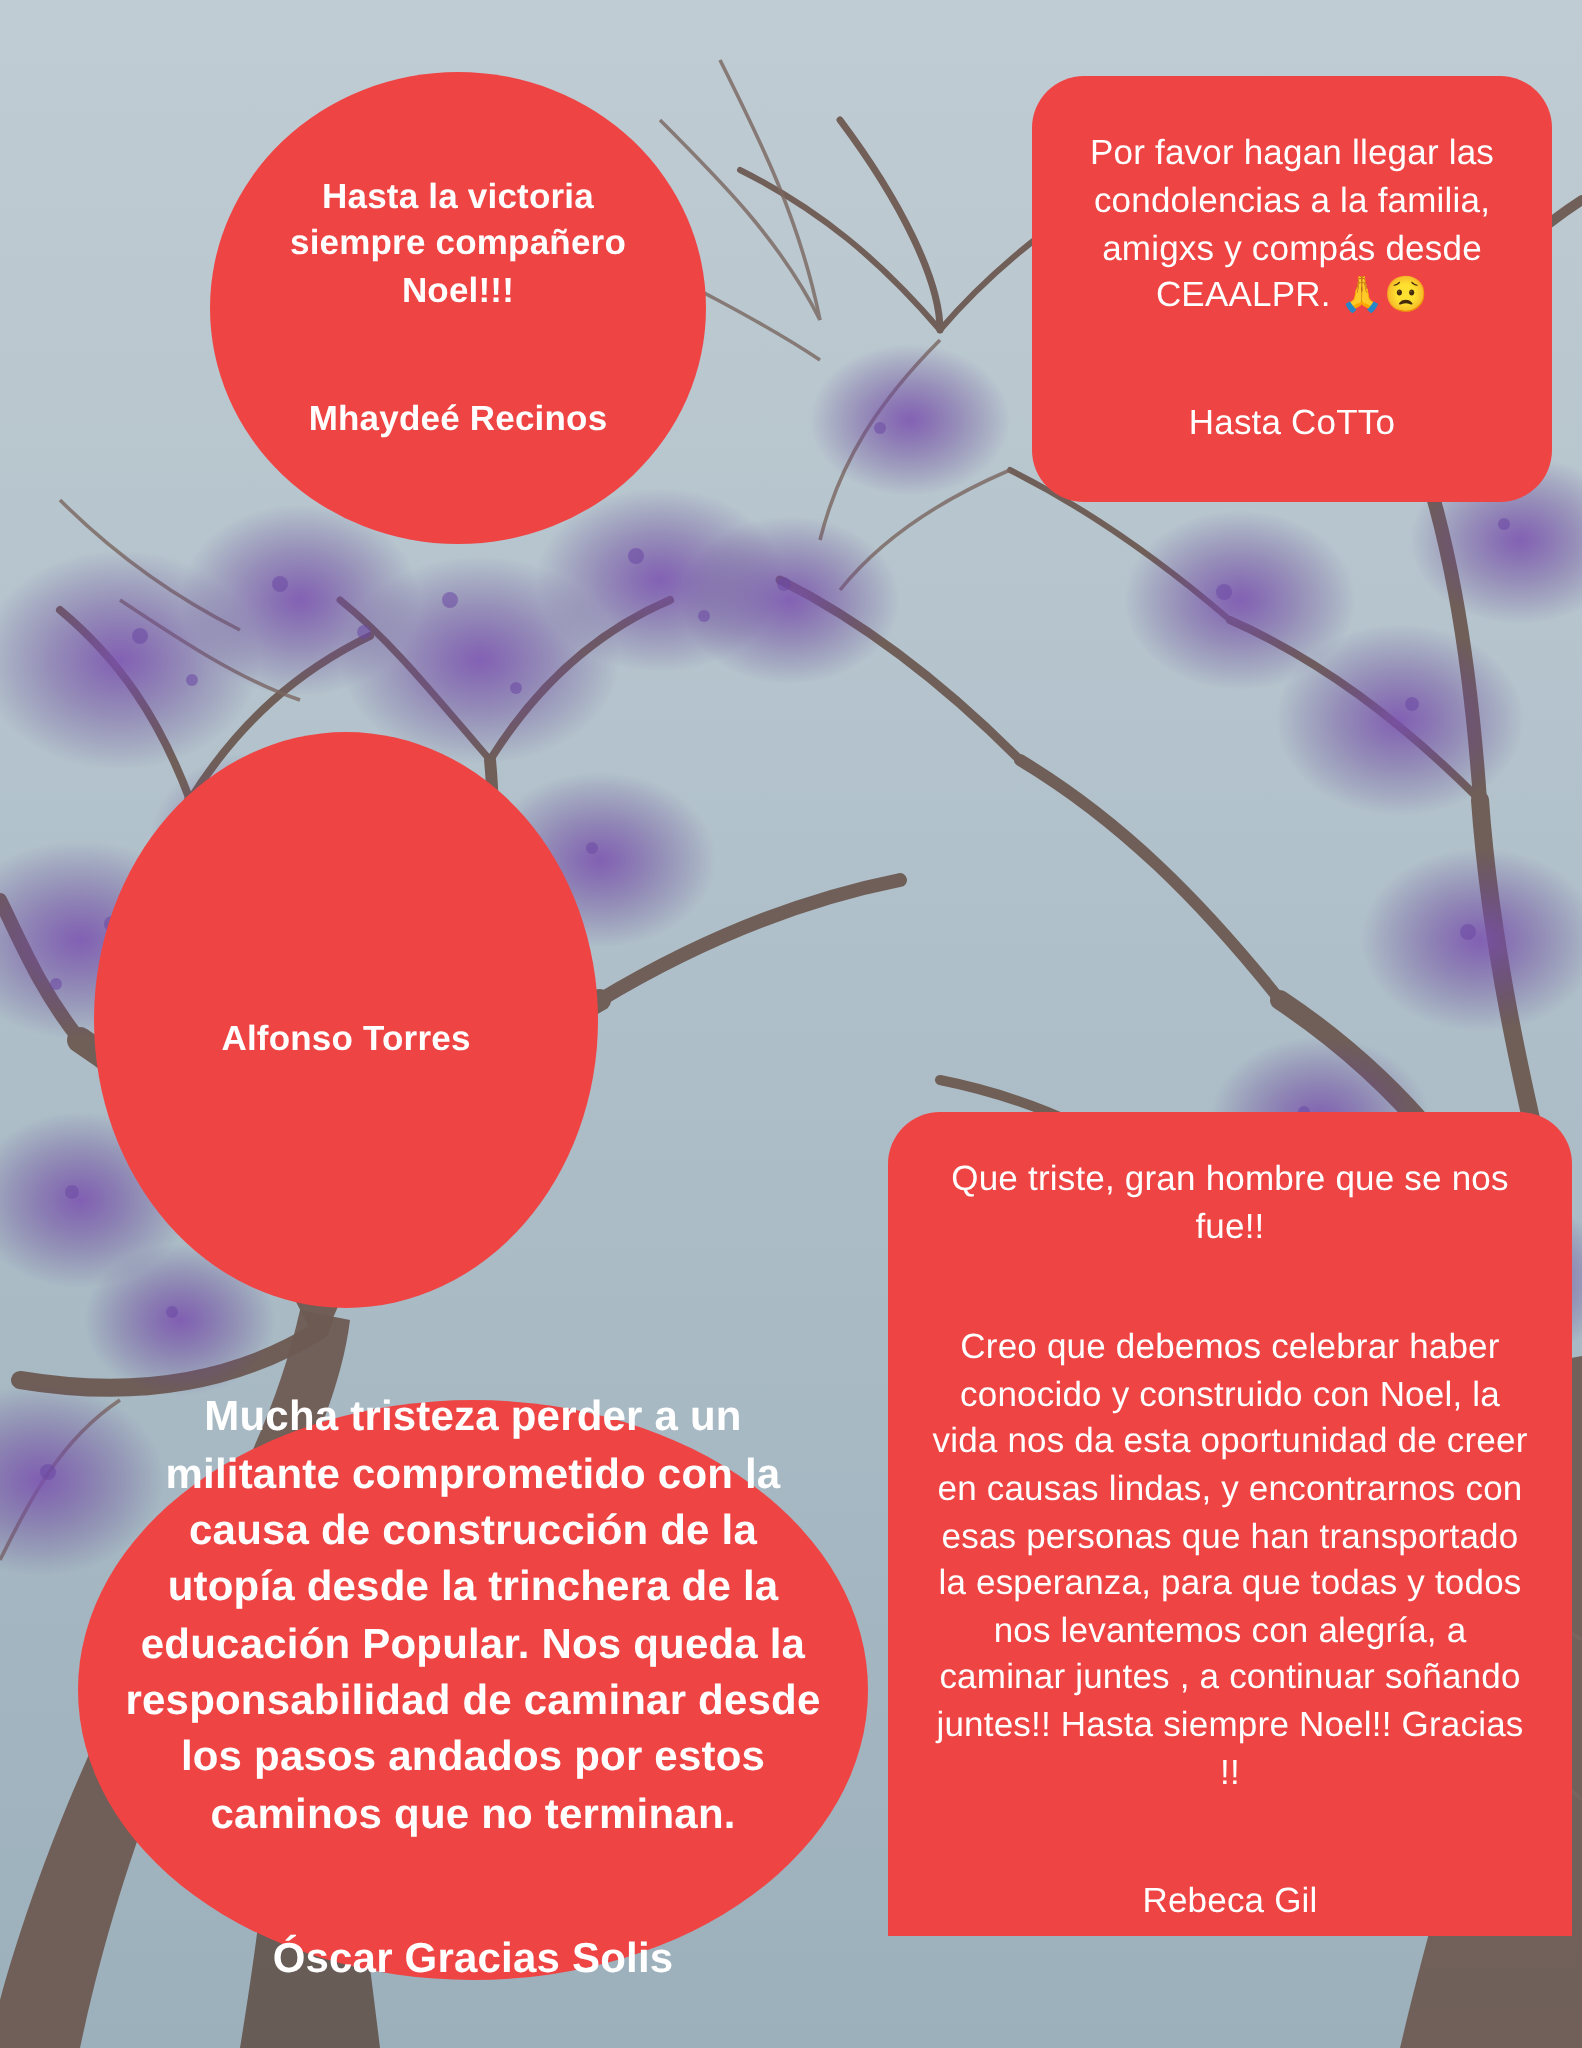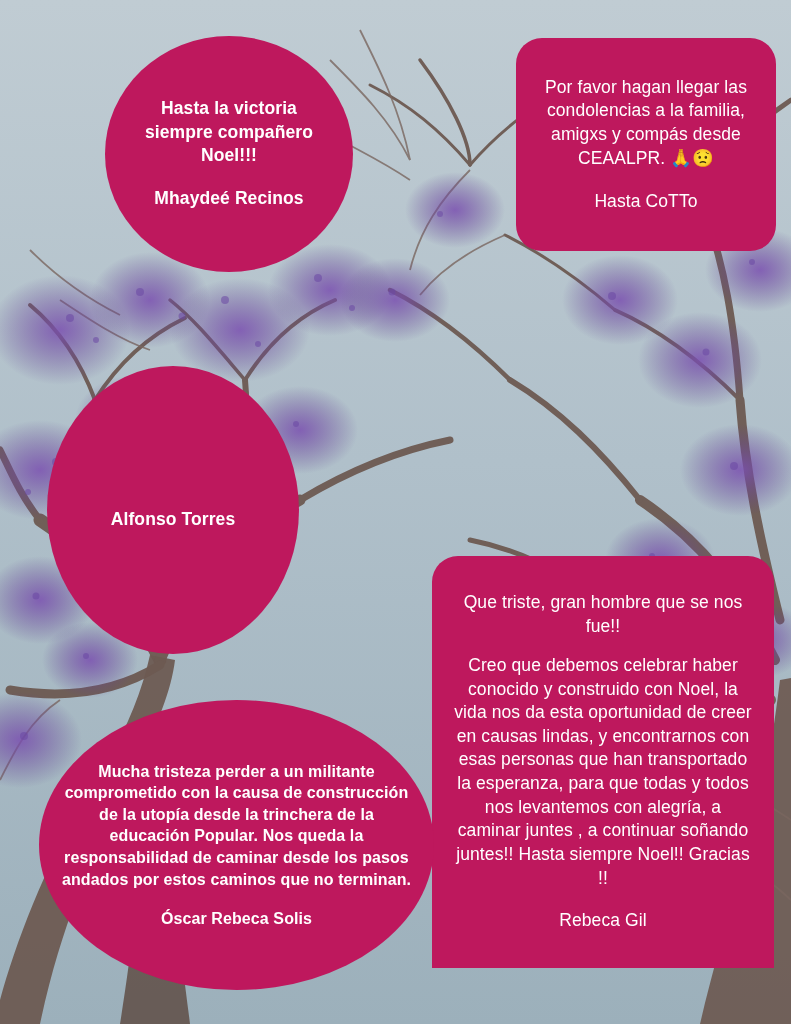--- a/index.html
+++ b/index.html
@@ -27,30 +27,31 @@
     position: absolute;
     inset: 0;
     width: 100%;
     height: 100%;
     display: block;
   }
 
   
   .bubble {
     position: absolute;
-    background: #be185d;
+    background: #ef4444;
     color: #ffffff;
     box-sizing: border-box;
     display: flex;
     flex-direction: column;
     justify-content: center;
     align-items: center;
     text-align: center;
     line-height: 1.35;
     letter-spacing: .1px;
+    gap: 21px;
   }
   .bubble .quote-text {
     white-space: pre-line;
   }
   .bubble .quote-author {
     margin-top: 1.1em;
   }
   .ellipse { border-radius: 50%; font-weight: bold; }
   .rounded { border-radius: 26px; }
 
@@ -65,27 +66,28 @@
   }
   #b-rebeca {
     left: 320px; top: 262px; width: 340px; height: 288px;
     font-size: 17.5px; padding: 20px 30px;
   }
   #b-alfonso {
     left: 47px; top: 366px; width: 252px; height: 288px;
     font-size: 17.5px; padding: 18px 22px;
   }
   #b-mario {
-    left: 432px; top: 556px; width: 342px; height: 412px;
+    left: 444px; top: 556px; width: 342px; height: 412px;
     font-size: 17.5px; padding: 22px 22px;
     border-radius: 26px 26px 0 0;
+    justify-content: space-between;
   }
   #b-oscar {
     left: 39px; top: 700px; width: 395px; height: 290px;
-    font-size: 16px; padding: 20px 22px;
+    font-size: 21px; padding: 20px 22px;
   }
   #b-mario .quote-text.first { margin-bottom: .9em; }
 </style>
 </head>
 <body>
 
 <div id="page">
 
   <div class="bg">
     <svg class="bg-canvas" viewBox="0 0 791 1024" preserveAspectRatio="none">
@@ -216,16 +218,16 @@
   </div>
 
   <div class="bubble rounded" id="b-mario">
     <div class="quote-text first">Que triste, gran hombre que se nos fue!!</div>
     <div class="quote-text">Creo que debemos celebrar haber conocido y construido con Noel, la vida nos da esta oportunidad de creer en causas lindas, y encontrarnos con esas personas que han transportado la esperanza, para que todas y todos nos levantemos con alegría, a caminar juntes , a continuar soñando juntes!! Hasta siempre Noel!! Gracias !!</div>
     <div class="quote-author">Rebeca Gil</div>
   </div>
 
   <div class="bubble ellipse" id="b-oscar">
     <div class="quote-text">Mucha tristeza perder a un militante comprometido con la causa de construcción de la utopía desde la trinchera de la educación Popular. Nos queda la responsabilidad de caminar desde los pasos andados por estos caminos que no terminan.</div>
-    <div class="quote-author">Óscar Rebeca Solis</div>
+    <div class="quote-author">Óscar Gracias Solis</div>
   </div>
 
 </div>
 
 </body></html>

